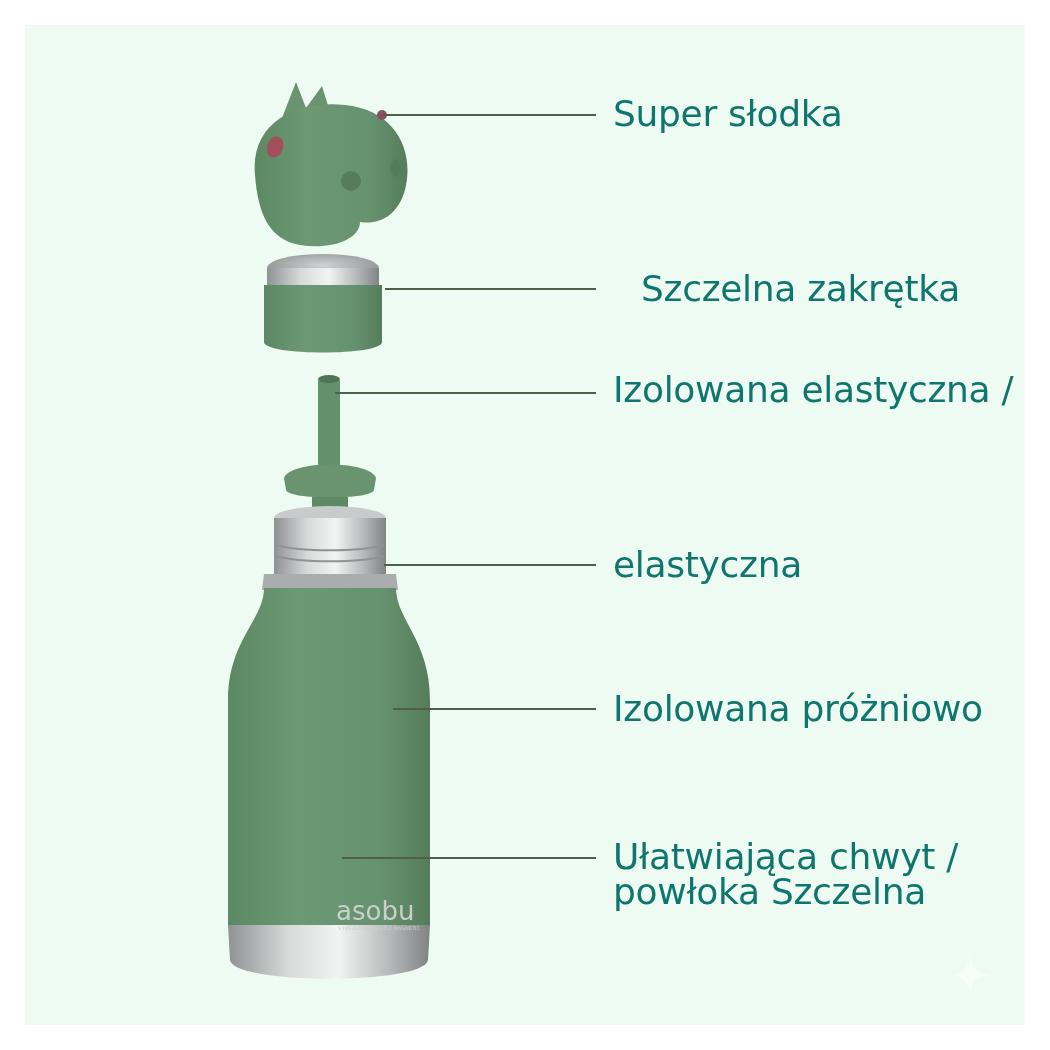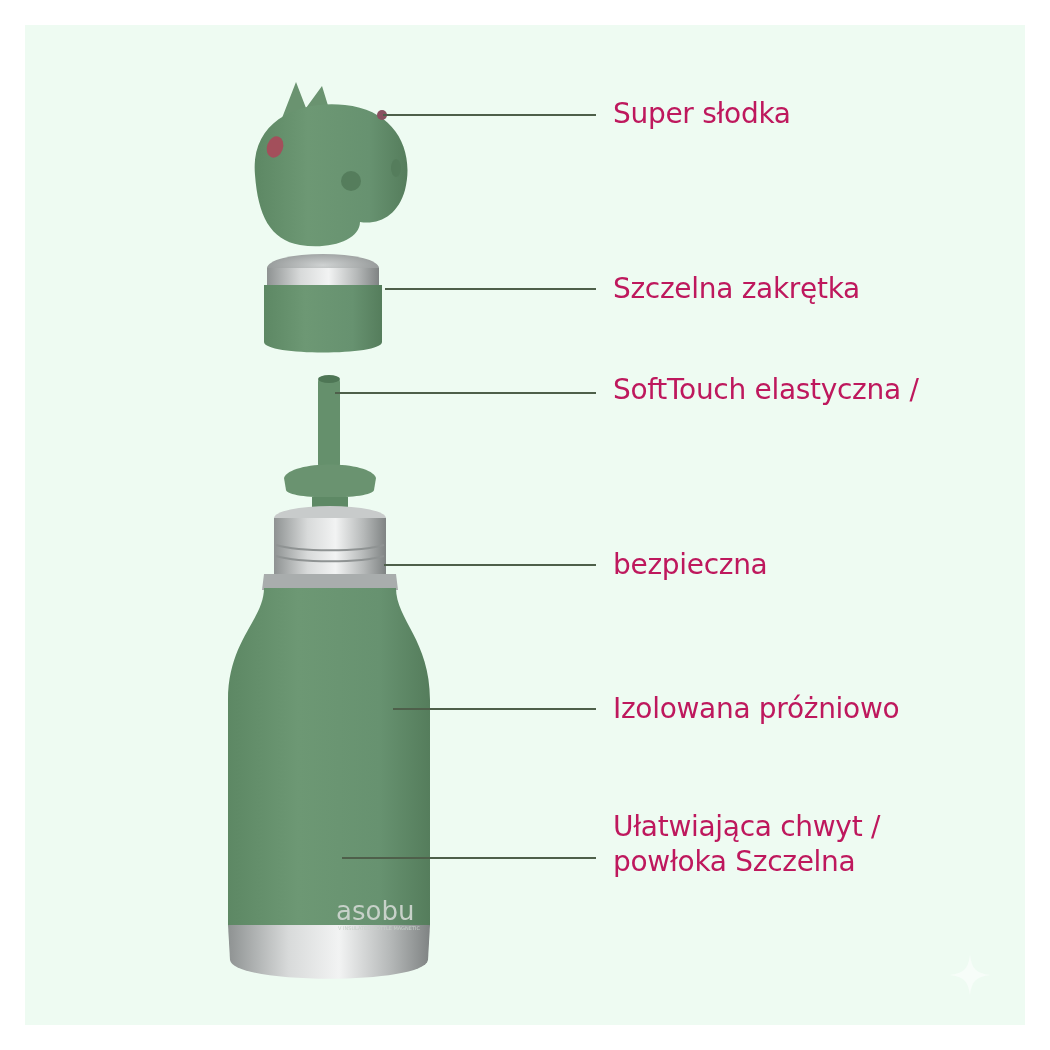--- a/index.html
+++ b/index.html
@@ -1,19 +1,19 @@
 <!DOCTYPE html>
 <html><head>
   <meta charset="utf-8">
   <style>
     html, body { margin:0; padding:0; }
     body { width:1050px; height:1050px; background:#ffffff; position:relative; overflow:hidden;
            font-family:"DejaVu Sans", "Liberation Sans", sans-serif; }
     .panel { position:absolute; left:25px; top:25px; width:1000px; height:1000px; background:#eefbf2; }
-    .label { position:absolute; left:613px; font-size:28px; line-height:35px; color:#be185d;
+    .label { position:absolute; left:613px; font-size:36px; line-height:35px; color:#0f766e;
              font-weight:500; letter-spacing:-0.3px; white-space:nowrap; }
     .label span { display:block; }
     .leader { position:absolute; height:2px; background:#4e5f4a; }
     .art { position:absolute; left:0; top:0; }
     .sparkle { position:absolute; left:950px; top:955px; width:40px; height:40px; }
   </style>
 </head>
 <body>
 
 <div class="panel"></div>
@@ -81,32 +81,32 @@
 <div class="leader" style="left:383px; top:114px; width:213px;"></div>
 <div class="leader" style="left:385px; top:288px; width:211px;"></div>
 <div class="leader" style="left:335px; top:392px; width:261px;"></div>
 <div class="leader" style="left:384px; top:564px; width:212px;"></div>
 <div class="leader" style="left:393px; top:708px; width:203px;"></div>
 <div class="leader" style="left:342px; top:857px; width:254px;"></div>
 
 <div class="label" style="top:96px;">
   <span>Super słodka</span>
 </div>
-<div class="label" style="top:271px;">
+<div class="label" style="top:271px;margin-left:28px;">
   <span>Szczelna zakrętka</span>
 </div>
 <div class="label" style="top:372px;">
-  <span>SoftTouch elastyczna /</span>
+  <span>Izolowana elastyczna /</span>
 </div>
 <div class="label" style="top:547px;">
-  <span>bezpieczna</span>
+  <span>elastyczna</span>
 </div>
 <div class="label" style="top:691px;text-align:center;">
   <span>Izolowana próżniowo</span>
 </div>
-<div class="label" style="top:809px;">
+<div class="label" style="top:839px;">
   <span>Ułatwiająca chwyt /</span>
   <span>powłoka Szczelna</span>
 </div>
 
 <svg class="sparkle" viewBox="0 0 40 40">
   <path d="M20 0 C22 14, 26 18, 40 20 C26 22, 22 26, 20 40 C18 26, 14 22, 0 20 C14 18, 18 14, 20 0 Z" fill="#f7fdf9"></path>
 </svg>
 
 </body></html>

